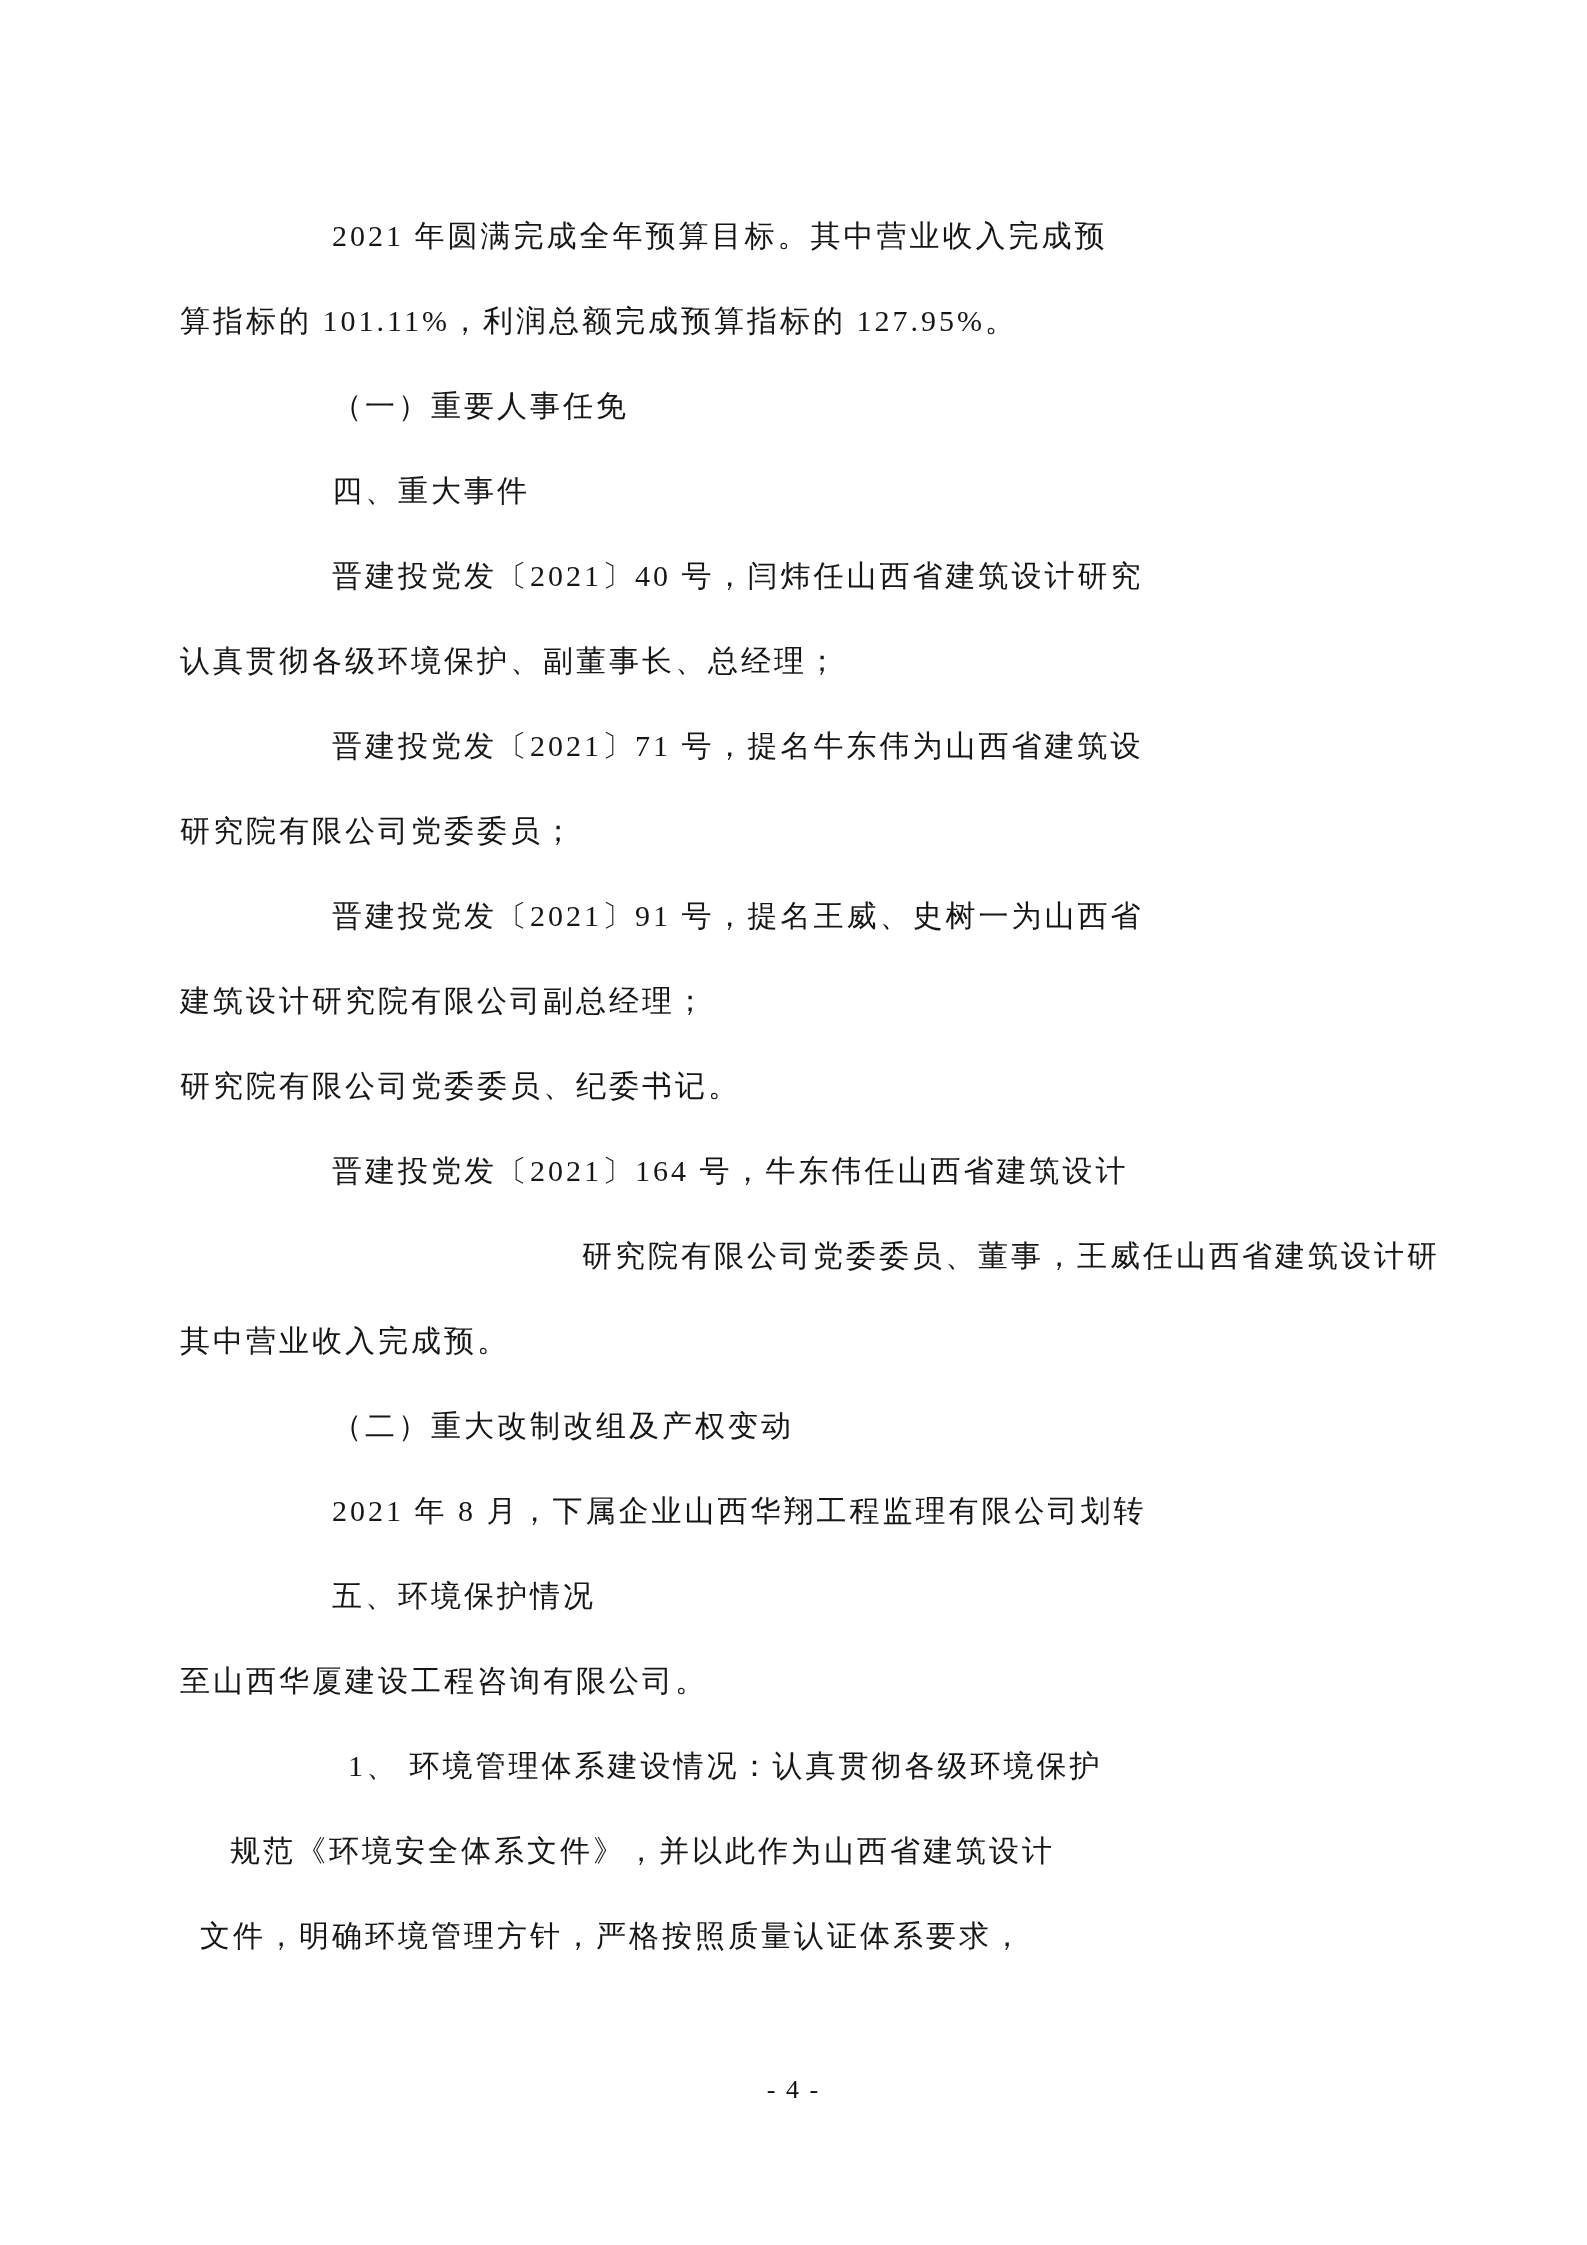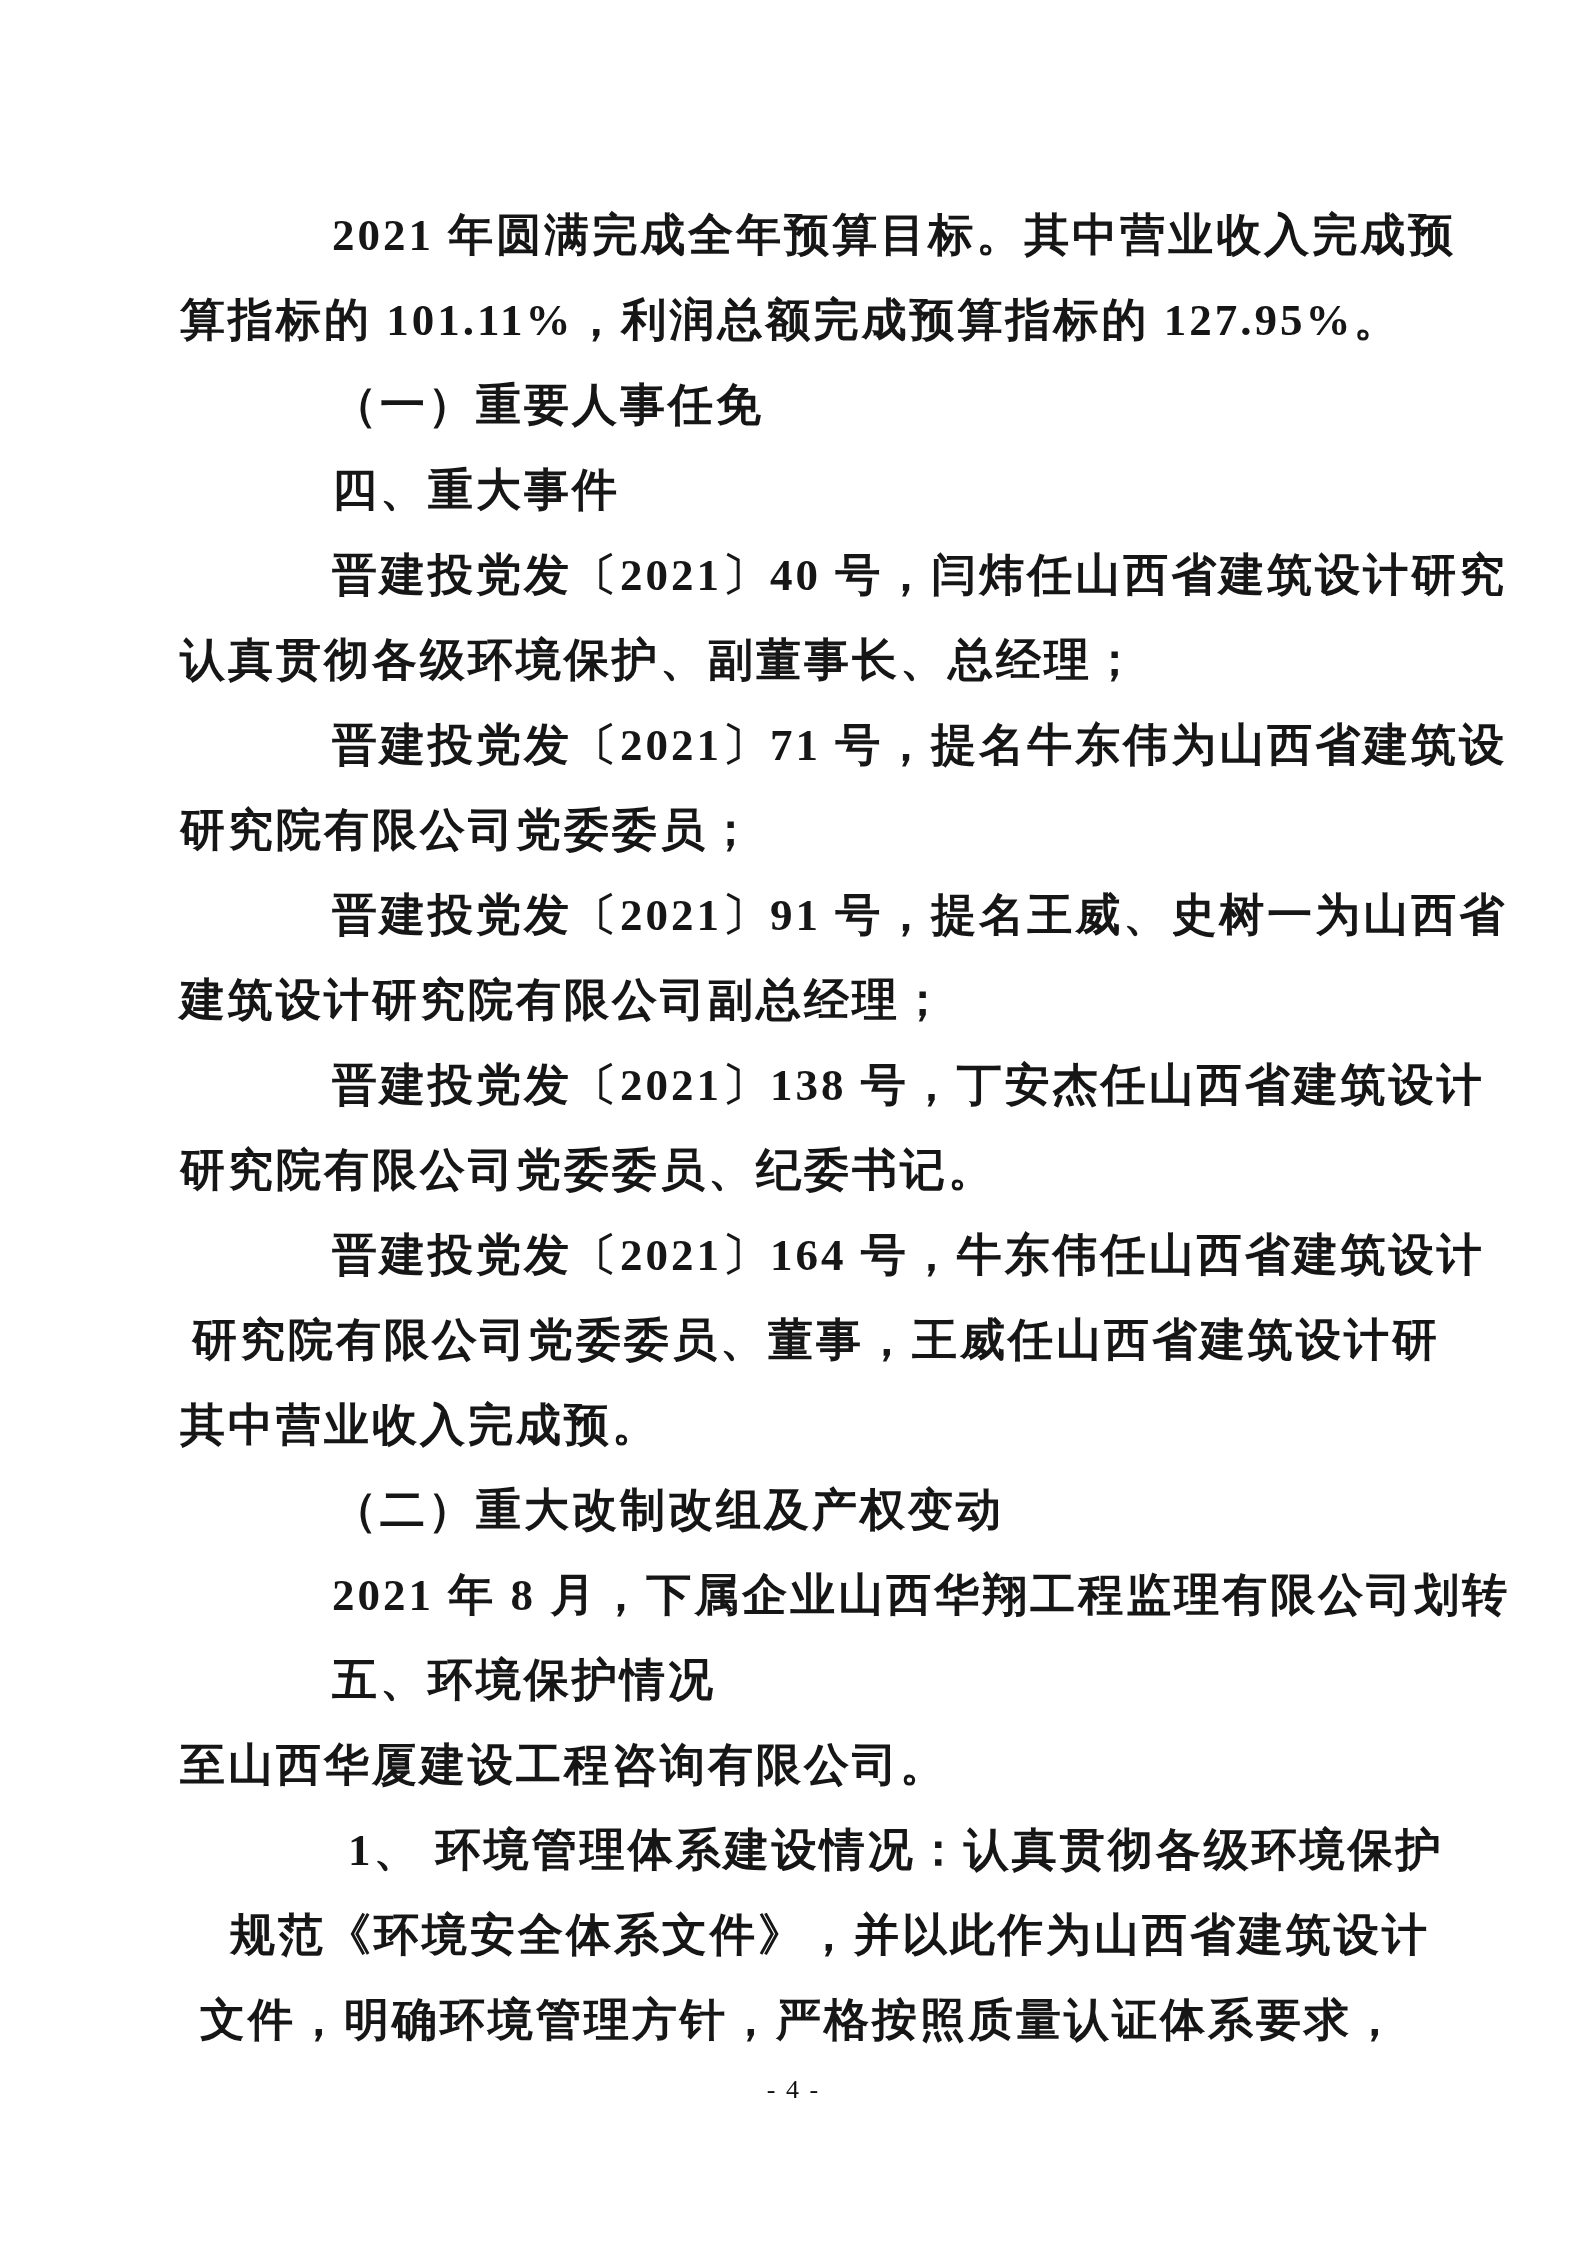--- a/index.html
+++ b/index.html
@@ -16,25 +16,25 @@
     font-family: "Liberation Serif", "DejaVu Serif", serif;
     color: #161616;
   }
   .doc-body {
     position: absolute;
     left: 180px;
     top: 193px;
     width: 1260px;
   }
   .line {
-    font-size: 45px;
+    font-size: 30px;
     line-height: 85px;
     letter-spacing: 3px;
     white-space: nowrap;
-    font-weight: 700;
+    font-weight: 400;
   }
   .page-footer {
     position: absolute;
     left: 0;
     right: 0;
     top: 2075px;
     text-align: center;
     font-size: 26px;
     letter-spacing: 2px;
     color: #111111;
@@ -48,21 +48,20 @@
       <div class="line" style="padding-left: 152px;">2021 年圆满完成全年预算目标。其中营业收入完成预</div>
       <div class="line" style="padding-left: 0px;">算指标的 101.11%，利润总额完成预算指标的 127.95%。</div>
       <div class="line" style="padding-left: 152px;">（一）重要人事任免</div>
       <div class="line" style="padding-left: 152px;">四、重大事件</div>
       <div class="line" style="padding-left: 152px;">晋建投党发〔2021〕40 号，闫炜任山西省建筑设计研究</div>
       <div class="line" style="padding-left: 0px;">认真贯彻各级环境保护、副董事长、总经理；</div>
       <div class="line" style="padding-left: 152px;">晋建投党发〔2021〕71 号，提名牛东伟为山西省建筑设</div>
       <div class="line" style="padding-left: 0px;">研究院有限公司党委委员；</div>
       <div class="line" style="padding-left: 152px;">晋建投党发〔2021〕91 号，提名王威、史树一为山西省</div>
       <div class="line" style="padding-left: 0px;">建筑设计研究院有限公司副总经理；</div>
-      <div class="line" style="padding-left: 152px;">晋建投党发〔2021〕138 号，丁安杰任山西省建筑设计</div>
       <div class="line" style="padding-left: 0px;">研究院有限公司党委委员、纪委书记。</div>
       <div class="line" style="padding-left: 152px;">晋建投党发〔2021〕164 号，牛东伟任山西省建筑设计</div>
       <div class="line" style="padding-left: 0px; text-align: right;">研究院有限公司党委委员、董事，王威任山西省建筑设计研</div>
       <div class="line" style="padding-left: 0px;">其中营业收入完成预。</div>
       <div class="line" style="padding-left: 152px;">（二）重大改制改组及产权变动</div>
       <div class="line" style="padding-left: 152px;">2021 年 8 月，下属企业山西华翔工程监理有限公司划转</div>
       <div class="line" style="padding-left: 152px;">五、环境保护情况</div>
       <div class="line" style="padding-left: 0px;">至山西华厦建设工程咨询有限公司。</div>
       <div class="line" style="padding-left: 168px;">1、 环境管理体系建设情况：认真贯彻各级环境保护</div>
       <div class="line" style="padding-left: 50px;">规范《环境安全体系文件》，并以此作为山西省建筑设计</div>

